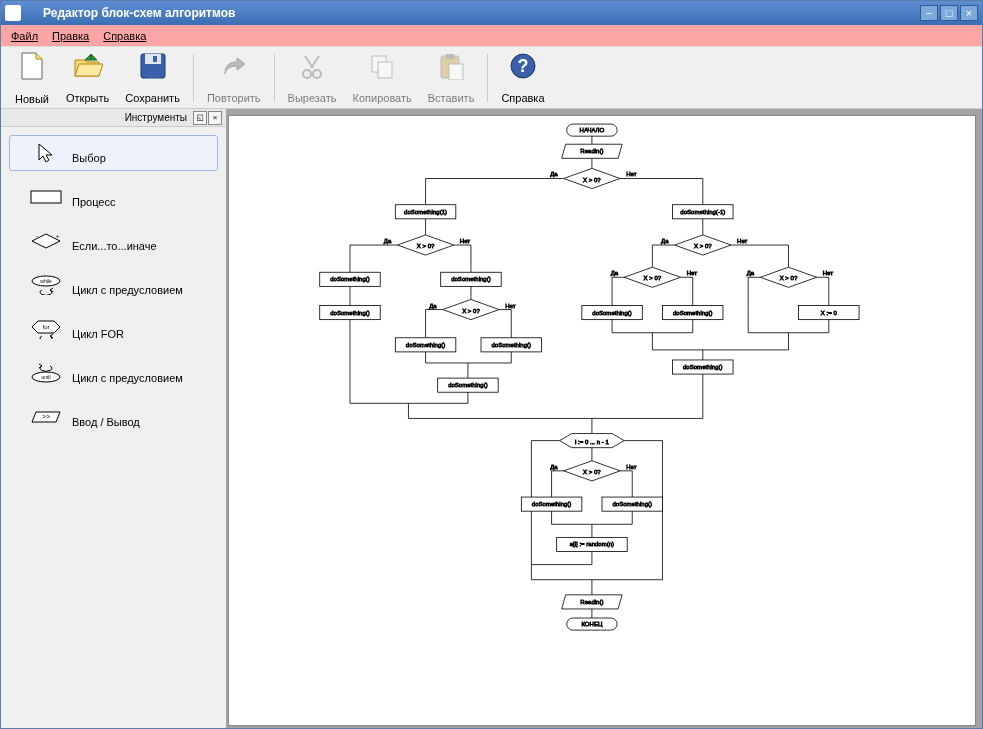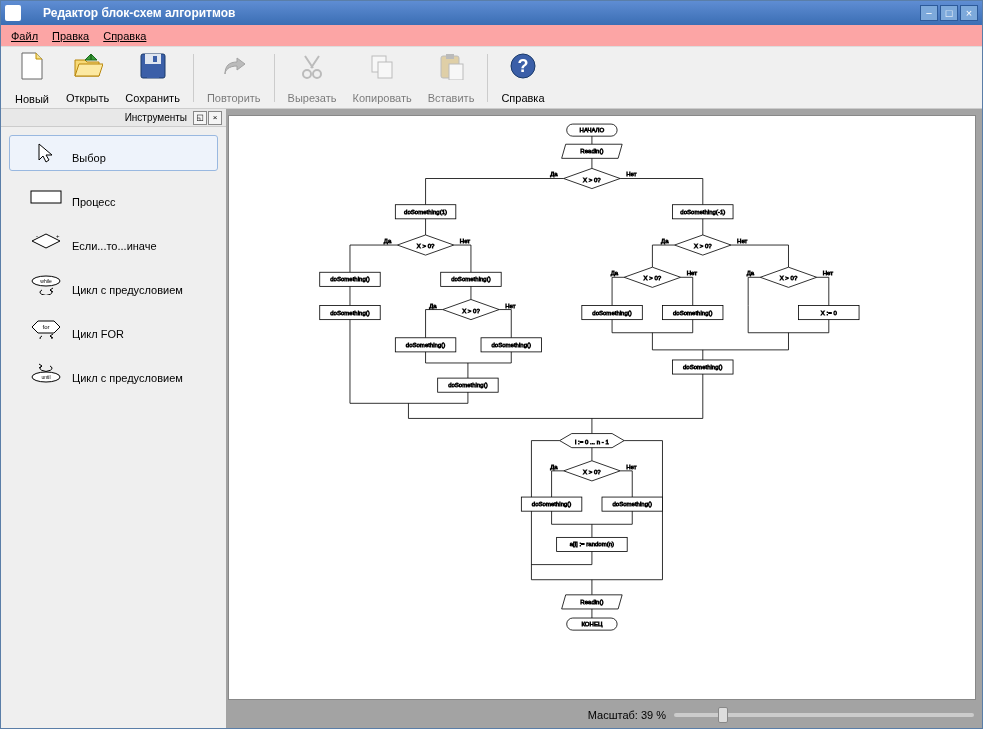--- a/index.html
+++ b/index.html
@@ -206,20 +206,29 @@
           <div class="tool-item-icon">
             <svg width="32" height="20">
                 <path d="M12 3 A6 3 0 1 0 20 3" fill="none" stroke="#000"></path>
                 <path d="M12 3 L9 1 M12 3 L9 5" stroke="#000"></path>
                 <ellipse cx="16" cy="14" rx="14" ry="5" fill="#fff" stroke="#000"></ellipse>
                 <text x="16" y="16" text-anchor="middle" font-size="5">until</text>
               </svg>
           </div>
           <span class="tool-item-label">Цикл с предусловием</span>
         </div>
+        <div class="tool-item">
+          <div class="tool-item-icon">
+            <svg width="32" height="16">
+                <path d="M6 3 L30 3 L26 13 L2 13 Z" fill="#fff" stroke="#000"></path>
+                <text x="16" y="10" text-anchor="middle" font-size="7">&gt;&gt;</text>
+              </svg>
+          </div>
+          <span class="tool-item-label">Ввод / Вывод</span>
+        </div>
       </div>
     </div>
 
     <div class="canvas-area">
       <div class="canvas-wrapper">
         <svg class="flowchart" viewBox="0 0 740 560">
           <g stroke="#000" fill="#fff" stroke-width="0.8" font-size="6">
 
             <rect x="335" y="8" width="50" height="12" rx="6"></rect>
               <text x="360" y="16" text-anchor="middle">НАЧАЛО</text>
@@ -377,21 +386,17 @@
 
             <path d="M334 475 L390 475 L386 489 L330 489 Z"></path>
               <text x="360" y="484" text-anchor="middle">Readln()</text>
             <line x1="360" y1="489" x2="360" y2="498"></line>
 
             <rect x="335" y="498" width="50" height="12" rx="6"></rect>
               <text x="360" y="506" text-anchor="middle">КОНЕЦ</text>
           </g>
         </svg>
       </div>
-      <div class="statusbar">
-        <span class="zoom-label">Масштаб: 39 %</span>
-        <input type="range" class="zoom-slider" min="10" max="200" value="39" style="">
-      </div>
     </div>
 
   </div>
 
 </div>
 
 </body></html>

